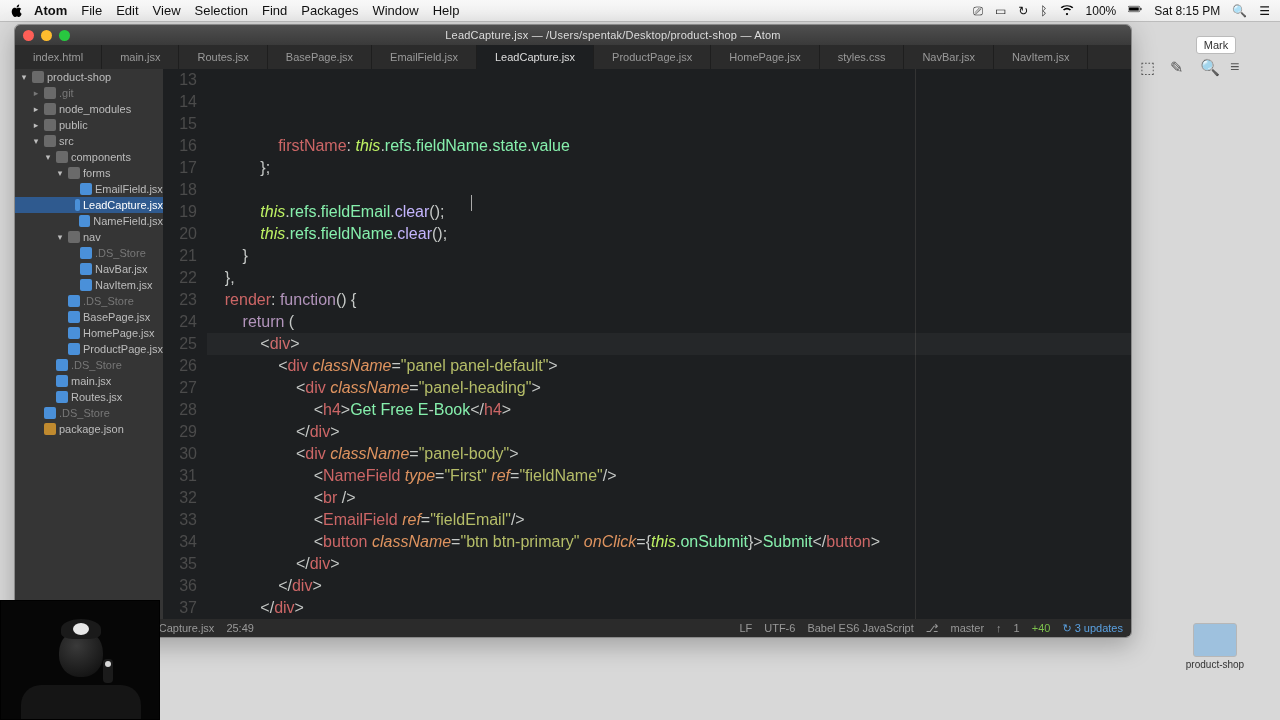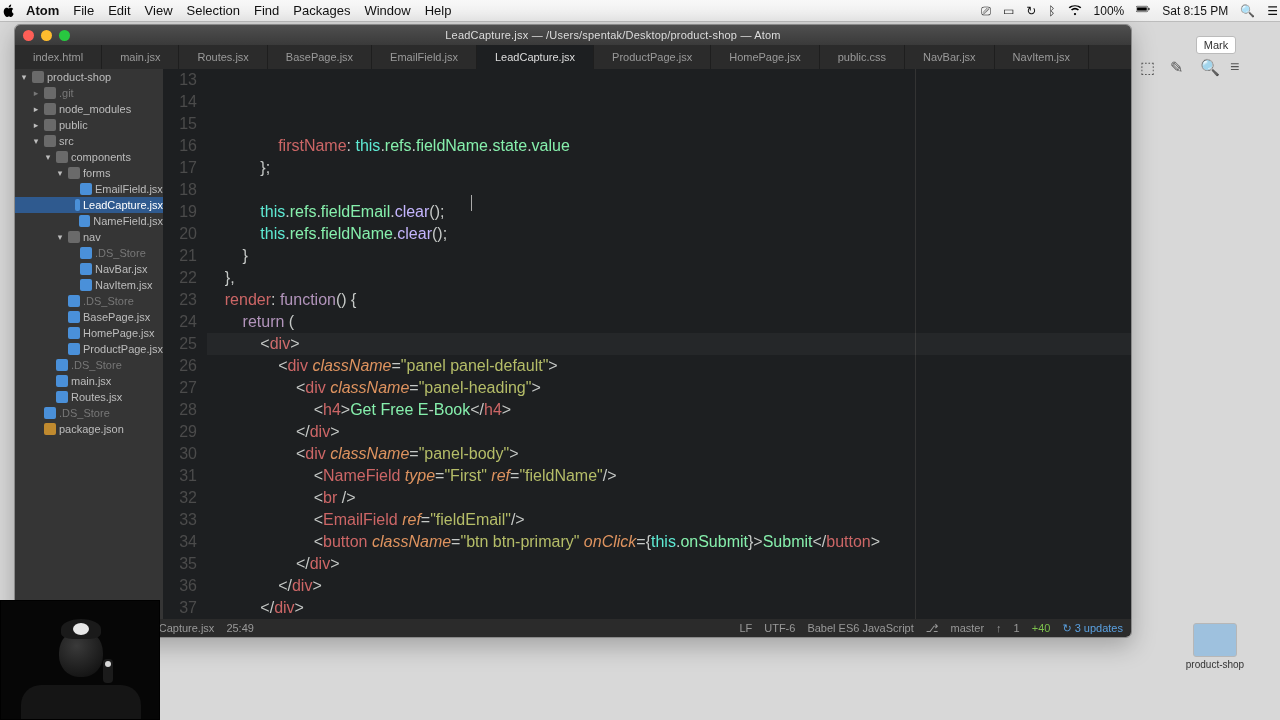--- a/index.html
+++ b/index.html
@@ -1,19 +1,19 @@
 <!DOCTYPE html>
 <html><head>
 <meta charset="utf-8">
 <style>
 * { margin: 0; padding: 0; box-sizing: border-box; font-family: -apple-system, BlinkMacSystemFont, "Segoe UI", sans-serif; }
 body { width: 1280px; height: 720px; background: #d8d8d8; overflow: hidden; position: relative; }
 
 
-.menubar { height: 22px; background: linear-gradient(#f8f8f8,#ececec); display: flex; align-items: center; padding: 0 2px; font-size: 13px; color: #111; border-bottom: 1px solid #bcbcbc; }
+.menubar { height: 22px; background: linear-gradient(#f8f8f8,#ececec); display: flex; align-items: center; padding: 0 10px; font-size: 13px; color: #111; border-bottom: 1px solid #bcbcbc; }
 .menubar .apple { width: 14px; height: 14px; margin-right: 10px; }
 .menubar .app-name { font-weight: 600; margin-right: 14px; }
 .menubar .menu-item { margin-right: 14px; }
 .menubar .right { margin-left: auto; display: flex; align-items: center; gap: 12px; font-size: 12px; }
 .menubar .right svg, .menubar .right .glyph { width: 14px; height: 14px; }
 
 
 .window { position: absolute; left: 14px; top: 24px; width: 1118px; height: 614px; background: #fff; border: 1px solid #8a8a8a; border-radius: 6px; box-shadow: 0 8px 24px rgba(0,0,0,.25); overflow: hidden; }
 .titlebar { height: 20px; background: linear-gradient(#4f4f4f,#3a3a3a); display: flex; align-items: center; padding: 0 8px; gap: 33px; }
 .traffic { display: flex; gap: 7px; }
@@ -54,21 +54,21 @@
 
 
 .k { color: #b294bb; } 
 .fn { color: #c4b5fd; } 
 .id { color: #86efac; }
 .str { color: #b5bd68; } 
 .tag { color: #cc6666; } 
 .attr { color: #de935f; font-style: italic; }
 .punc { color: #c5c8c6; }
 .prop { color: #cc6666; }
-.thisk { color: #5eead4; }
+.thisk { color: #bef264; font-style: italic; }
 
 
 .statusbar { height: 18px; background: #2b2b2b; color: #999; font-size: 11px; display: flex; align-items: center; padding: 0 8px; gap: 12px; }
 .statusbar .right { margin-left: auto; display: flex; gap: 12px; align-items: center; }
 .statusbar .pill { color: #7cbf4c; }
 .statusbar .pill2 { color: #5aa0e0; }
 
 
 .mark-btn { position: absolute; right: 44px; top: 36px; width: 40px; height: 18px; background: #fff; border: 1px solid #bbb; border-radius: 3px; font-size: 11px; display: flex; align-items: center; justify-content: center; color: #333; }
 
@@ -150,21 +150,21 @@
 
   <div class="tabs" id="tabs">
       <div class="tab">index.html</div>
       <div class="tab">main.jsx</div>
       <div class="tab">Routes.jsx</div>
       <div class="tab">BasePage.jsx</div>
       <div class="tab">EmailField.jsx</div>
       <div class="tab active">LeadCapture.jsx</div>
       <div class="tab">ProductPage.jsx</div>
       <div class="tab">HomePage.jsx</div>
-      <div class="tab">public.css</div>
+      <div class="tab">styles.css</div>
       <div class="tab">NavBar.jsx</div>
       <div class="tab">NavItem.jsx</div>
     </div>
 
   <div class="split">
     <div class="sidebar" id="tree">
         <div class="tree-row" style="padding-left: 4px;">
           <span class="disc">▾</span>
           <span class="ico folder"></span>
           <span>product-shop</span>

